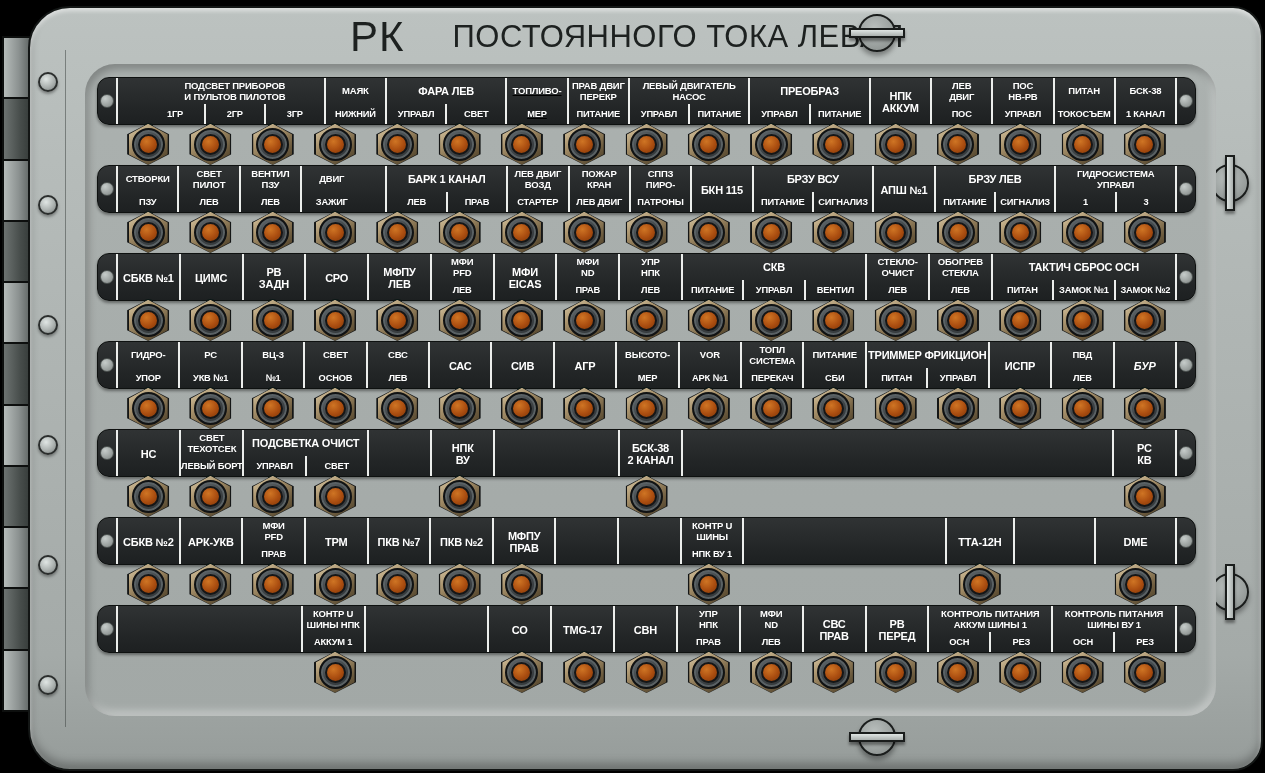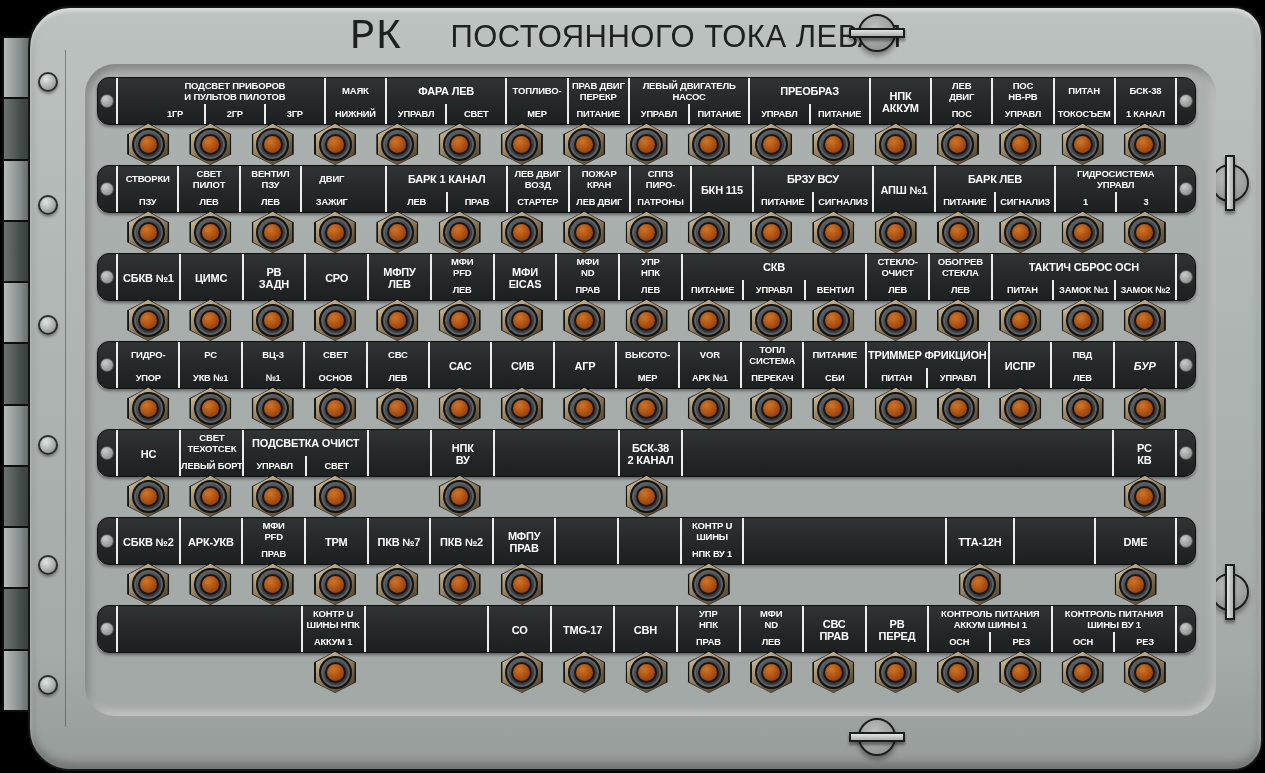--- a/index.html
+++ b/index.html
@@ -31,21 +31,21 @@
              background:linear-gradient(180deg,#dfe5e3,#aab0ae);border:2px solid #1a1d1c;
              box-shadow:0 3px 3px rgba(0,0,0,.4);}
   .fast.v .bar{left:14px;top:-9px;width:10px;height:56px;
                background:linear-gradient(90deg,#dfe5e3,#aab0ae);}
   .f-top{left:828px;top:6px;}
   .f-bottom{left:828px;top:710px;}
   .f-right1{left:1181px;top:156px;}
   .f-right2{left:1181px;top:565px;}
   
   .header{position:absolute;left:320px;top:4px;height:50px;display:flex;align-items:center;color:#1d2120;}
-  .rk{font-size:42px;letter-spacing:1px;font-family:Liberation Mono, monospace;}
+  .rk{font-size:42px;letter-spacing:1px;}
   .ht{font-size:31px;margin-left:48px;letter-spacing:.5px;white-space:nowrap;}
   
   .recess{position:absolute;left:55px;top:56px;width:1131px;height:652px;border-radius:30px;
           background:linear-gradient(180deg,#abb1af,#a2a8a6);
           box-shadow:inset 3px 5px 9px rgba(0,0,0,.26), inset -3px -5px 9px rgba(255,255,255,.38);}
   .rows{position:absolute;left:12px;top:13px;right:20px;display:flex;flex-direction:column;}
   .row{height:88px;}
   
   .strip{height:48px;background:linear-gradient(180deg,#303334,#222526 70%,#1d2021);
          border:1px solid #0e1110;border-radius:12px;display:flex;align-items:stretch;
@@ -158,21 +158,21 @@
                     <div class="sub">НИЖНИЙ</div>
                   </div>
                 </div>
                 <div class="seg divl gt-big" style="flex: 2 1 0%;">
                   <div class="seg-title">ФАРА ЛЕВ</div>
                   <div class="seg-subs">
                     <div class="sub">УПРАВЛ</div>
                     <div class="sub divl">СВЕТ</div>
                   </div>
                 </div>
-                <div class="seg divl" style="flex: 1 1 0%;">
+                <div class="seg divl" style="flex: 1 1 0%; text-decoration: underline;">
                   <div class="seg-title">ТОПЛИВО-</div>
                   <div class="seg-subs">
                     <div class="sub">МЕР</div>
                   </div>
                 </div>
                 <div class="seg divl" style="flex: 1 1 0%;">
                   <div class="seg-title">ПРАВ ДВИГ
 ПЕРЕКР</div>
                   <div class="seg-subs">
                     <div class="sub">ПИТАНИЕ</div>
@@ -492,21 +492,21 @@
                   <div class="seg-title">БРЗУ ВСУ</div>
                   <div class="seg-subs">
                     <div class="sub">ПИТАНИЕ</div>
                     <div class="sub divl">СИГНАЛИЗ</div>
                   </div>
                 </div>
                 <div class="seg divl center" style="flex: 1 1 0%;">
                   <div class="seg-title">АПШ №1</div>
                 </div>
                 <div class="seg divl gt-big" style="flex: 2 1 0%;">
-                  <div class="seg-title">БАРК ЛЕВ</div>
+                  <div class="seg-title">БРЗУ ЛЕВ</div>
                   <div class="seg-subs">
                     <div class="sub">ПИТАНИЕ</div>
                     <div class="sub divl">СИГНАЛИЗ</div>
                   </div>
                 </div>
                 <div class="seg divl" style="flex: 2 1 0%;">
                   <div class="seg-title">ГИДРОСИСТЕМА
 УПРАВЛ</div>
                   <div class="seg-subs">
                     <div class="sub">1</div>

